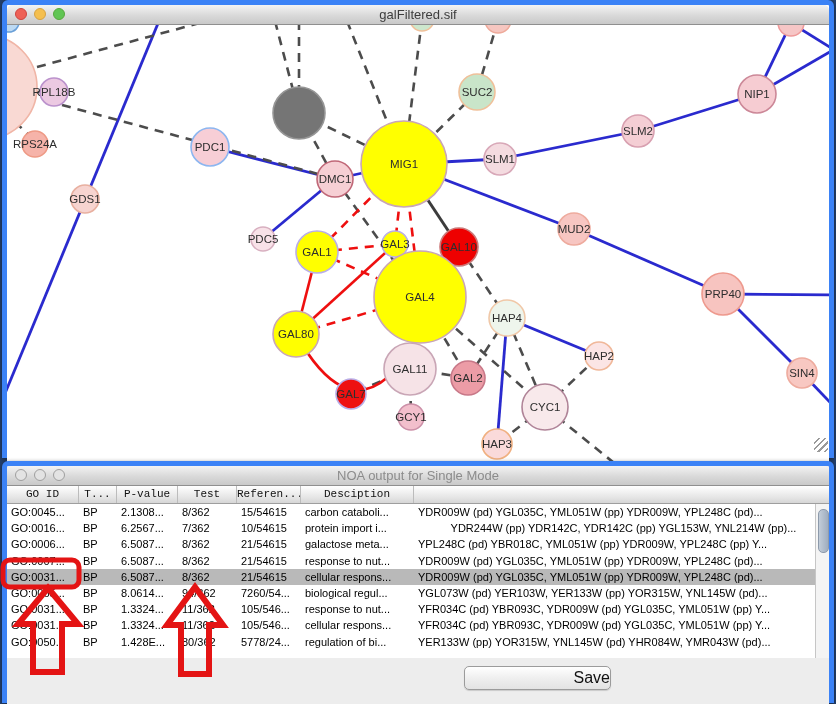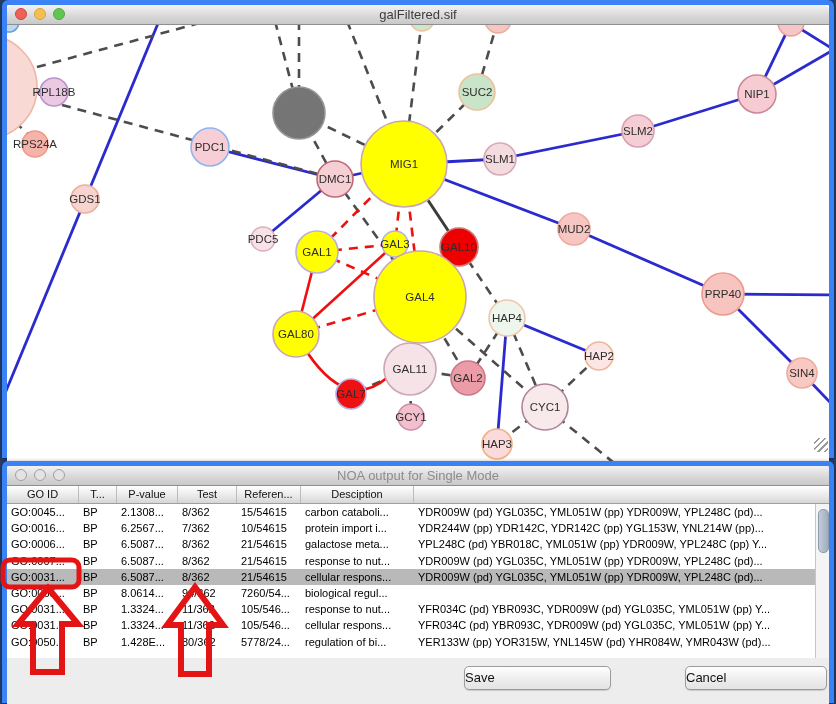--- a/index.html
+++ b/index.html
@@ -24,36 +24,36 @@
   .light.green{background:#61c554;border:1px solid #58a83e;}
   .light.gray{background:#e3e3e3;border:1.5px solid #9f9f9f;}
   #graph-window{top:0;height:458px;}
   #graph-canvas{position:relative;width:100%;height:438px;background:#ffffff;overflow:hidden;}
   #graph-svg{position:absolute;left:0;top:0;}
   .node-label{font-family:"Liberation Sans",sans-serif;font-size:11.5px;fill:#2e2e2e;}
   .grip{position:absolute;right:1px;bottom:1px;width:14px;height:14px;
     background:repeating-linear-gradient(135deg,transparent 0 3px,#9a9a9a 3px 4.5px);}
   #noa-window{top:461px;height:242px;background:#ededed;}
   #noa-header{display:flex;height:17px;background:linear-gradient(#ffffff,#e4e4e4 70%,#d6d6d6);
-    border-bottom:1px solid #9e9e9e;}
+    border-bottom:1px solid #9e9e9e;font-family:Liberation Mono, monospace;}
   .th{font-size:11px;color:#111;text-align:center;line-height:17px;
     border-right:1px solid #bcbcbc;box-sizing:border-box;overflow:hidden;white-space:nowrap;flex-shrink:0;}
   #noa-viewport{position:relative;height:154px;background:#fff;overflow:hidden;}
   .tr{display:flex;height:16.2px;background:#fff;}
   .tr.selected{background:#b9b9b9;}
   .td{font-size:11px;color:#000;line-height:16px;padding-left:4px;
     white-space:nowrap;overflow:hidden;box-sizing:border-box;flex-shrink:0;}
   #v-scrollbar{position:absolute;top:0;right:0;width:14px;height:154px;
     background:#f4f4f4;border-left:1px solid #c6c6c6;box-sizing:border-box;}
   #v-thumb{position:absolute;left:2px;top:5px;width:9px;height:42px;border-radius:5px;
     background:linear-gradient(90deg,#c3cdd9,#9fadbf);border:1px solid #8d9aab;}
   #button-panel{position:relative;height:50px;background:#ededed;}
   .mac-btn{position:absolute;top:8px;height:22px;border:1px solid #9b9b9b;border-radius:5px;
     background:linear-gradient(#ffffff,#efefef 50%,#e3e3e3);
-    font-size:13px;color:#111;text-align:left;line-height:21px;cursor:pointer;
+    font-size:16px;color:#111;text-align:right;line-height:21px;cursor:pointer;
     box-shadow:0 1px 1px rgba(0,0,0,.15);}
   #save-btn{left:457px;width:145px;}
   #cancel-btn{left:678px;width:140px;}
   #annotation-svg{position:absolute;left:0;top:0;z-index:50;pointer-events:none;}
 </style>
 </head>
 <body>
 
 <div class="window" id="graph-window">
   <div class="titlebar">
@@ -215,21 +215,21 @@
           <div class="td" style="width: 113px;">carbon cataboli...</div>
           <div class="td" style="flex: 1 1 0%;">YDR009W (pd) YGL035C, YML051W (pp) YDR009W, YPL248C (pd)...</div>
         </div>
         <div class="tr">
           <div class="td" style="width: 72px;">GO:0016...</div>
           <div class="td" style="width: 38px;">BP</div>
           <div class="td" style="width: 61px;">6.2567...</div>
           <div class="td" style="width: 59px;">7/362</div>
           <div class="td" style="width: 64px;">10/54615</div>
           <div class="td" style="width: 113px;">protein import i...</div>
-          <div class="td" style="flex: 1 1 0%;">YDR244W (pp) YDR142C, YDR142C (pp) YGL153W, YNL214W (pp)...</div>
+          <div class="td" style="flex: 1 1 0%; text-align: center;">YDR244W (pp) YDR142C, YDR142C (pp) YGL153W, YNL214W (pp)...</div>
         </div>
         <div class="tr">
           <div class="td" style="width: 72px;">GO:0006...</div>
           <div class="td" style="width: 38px;">BP</div>
           <div class="td" style="width: 61px;">6.5087...</div>
           <div class="td" style="width: 59px;">8/362</div>
           <div class="td" style="width: 64px;">21/54615</div>
           <div class="td" style="width: 113px;">galactose meta...</div>
           <div class="td" style="flex: 1 1 0%;">YPL248C (pd) YBR018C, YML051W (pp) YDR009W, YPL248C (pp) Y...</div>
         </div>
@@ -251,20 +251,21 @@
           <div class="td" style="width: 113px;">cellular respons...</div>
           <div class="td" style="flex: 1 1 0%;">YDR009W (pd) YGL035C, YML051W (pp) YDR009W, YPL248C (pd)...</div>
         </div>
         <div class="tr">
           <div class="td" style="width: 72px;">GO:0065...</div>
           <div class="td" style="width: 38px;">BP</div>
           <div class="td" style="width: 61px;">8.0614...</div>
           <div class="td" style="width: 59px;">94/362</div>
           <div class="td" style="width: 64px;">7260/54...</div>
           <div class="td" style="width: 113px;">biological regul...</div>
+          <div class="td" style="flex: 1 1 0%;">YGL073W (pd) YER103W, YER133W (pp) YOR315W, YNL145W (pd)...</div>
         </div>
         <div class="tr">
           <div class="td" style="width: 72px;">GO:0031...</div>
           <div class="td" style="width: 38px;">BP</div>
           <div class="td" style="width: 61px;">1.3324...</div>
           <div class="td" style="width: 59px;">11/362</div>
           <div class="td" style="width: 64px;">105/546...</div>
           <div class="td" style="width: 113px;">response to nut...</div>
           <div class="td" style="flex: 1 1 0%;">YFR034C (pd) YBR093C, YDR009W (pd) YGL035C, YML051W (pp) Y...</div>
         </div>
@@ -286,21 +287,20 @@
           <div class="td" style="width: 113px;">regulation of bi...</div>
           <div class="td" style="flex: 1 1 0%;">YER133W (pp) YOR315W, YNL145W (pd) YHR084W, YMR043W (pd)...</div>
         </div>
       </div>
     <div id="v-scrollbar">
       <div id="v-thumb"></div>
     </div>
   </div>
   <div id="button-panel">
     <div class="mac-btn" id="save-btn">Save</div>
-    <div class="mac-btn" id="cancel-btn">Cancel</div>
   </div>
 </div>
 
 <svg id="annotation-svg" width="836" height="704">
     <rect x="3" y="560" width="76" height="27" rx="7" fill="none" stroke="#e41414" stroke-width="5"></rect>
     <polygon points="48,588 78,624 62,624 62,672 33,672 33,624 18,624" fill="none" stroke="#e41414" stroke-width="6" stroke-linejoin="miter"></polygon>
     <polygon points="195,587 223,625 209,625 209,674 181,674 181,625 167,625" fill="none" stroke="#e41414" stroke-width="6" stroke-linejoin="miter"></polygon>
   </svg>
 
 </body></html>

